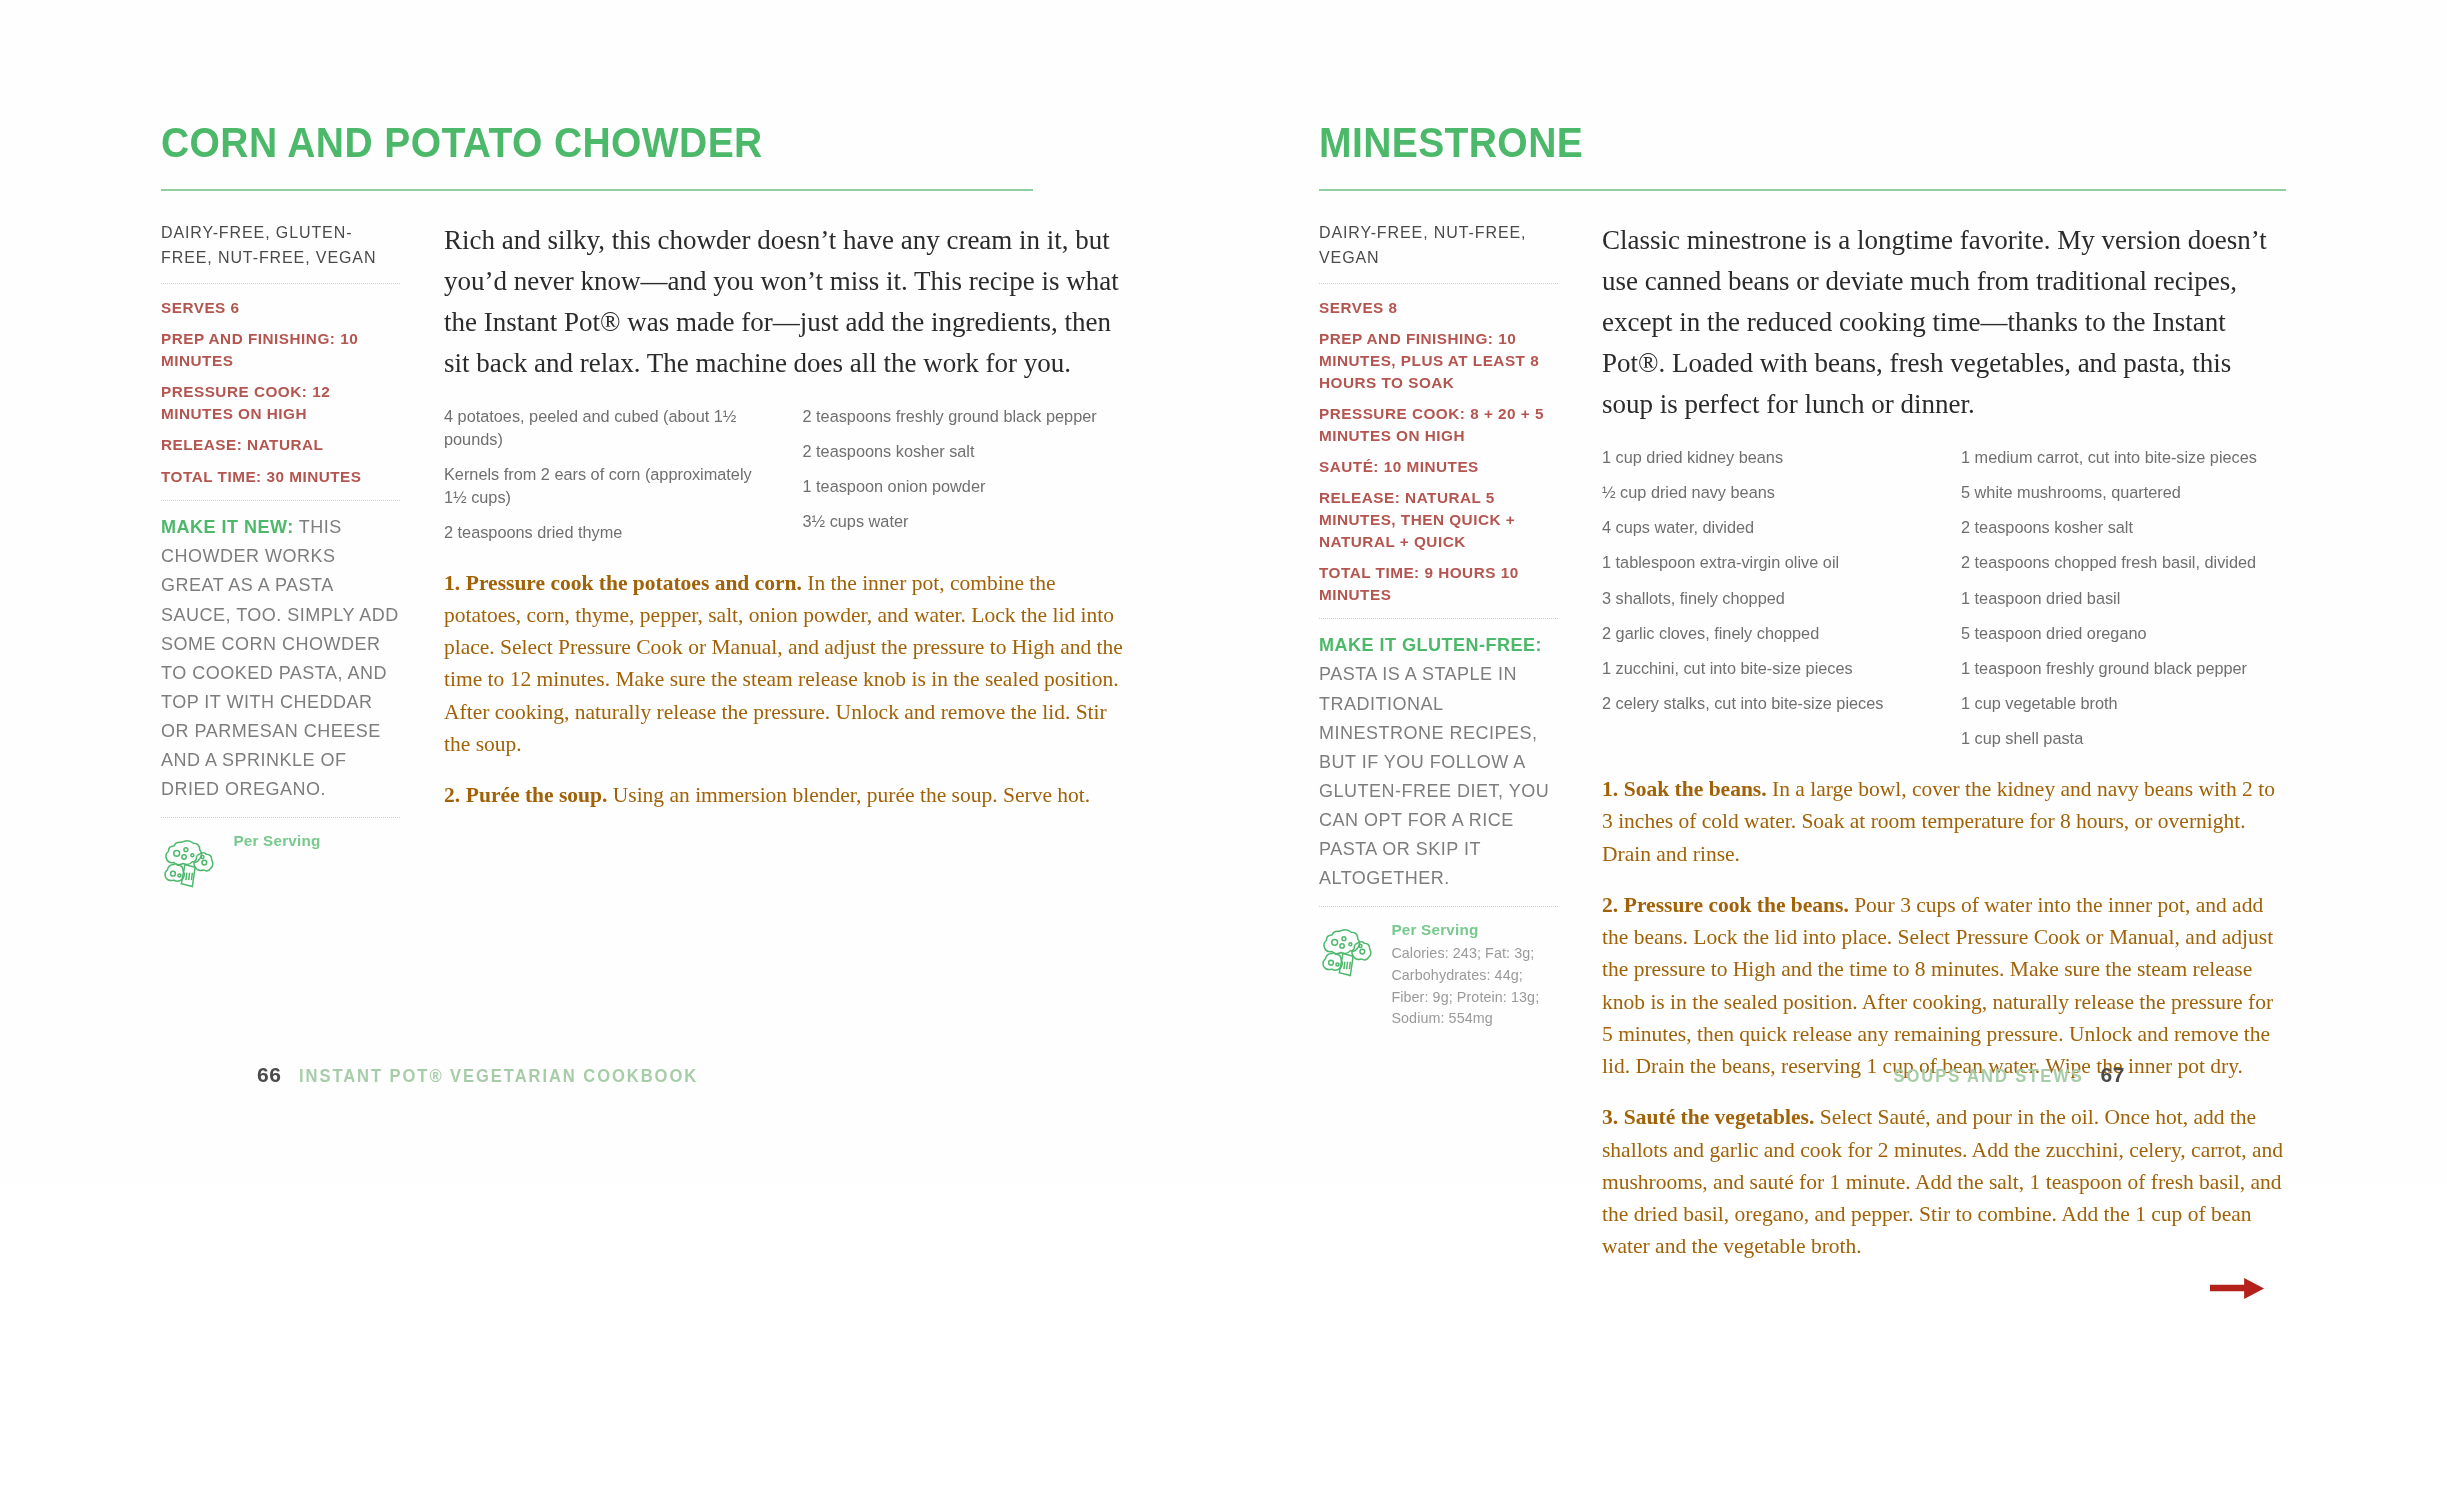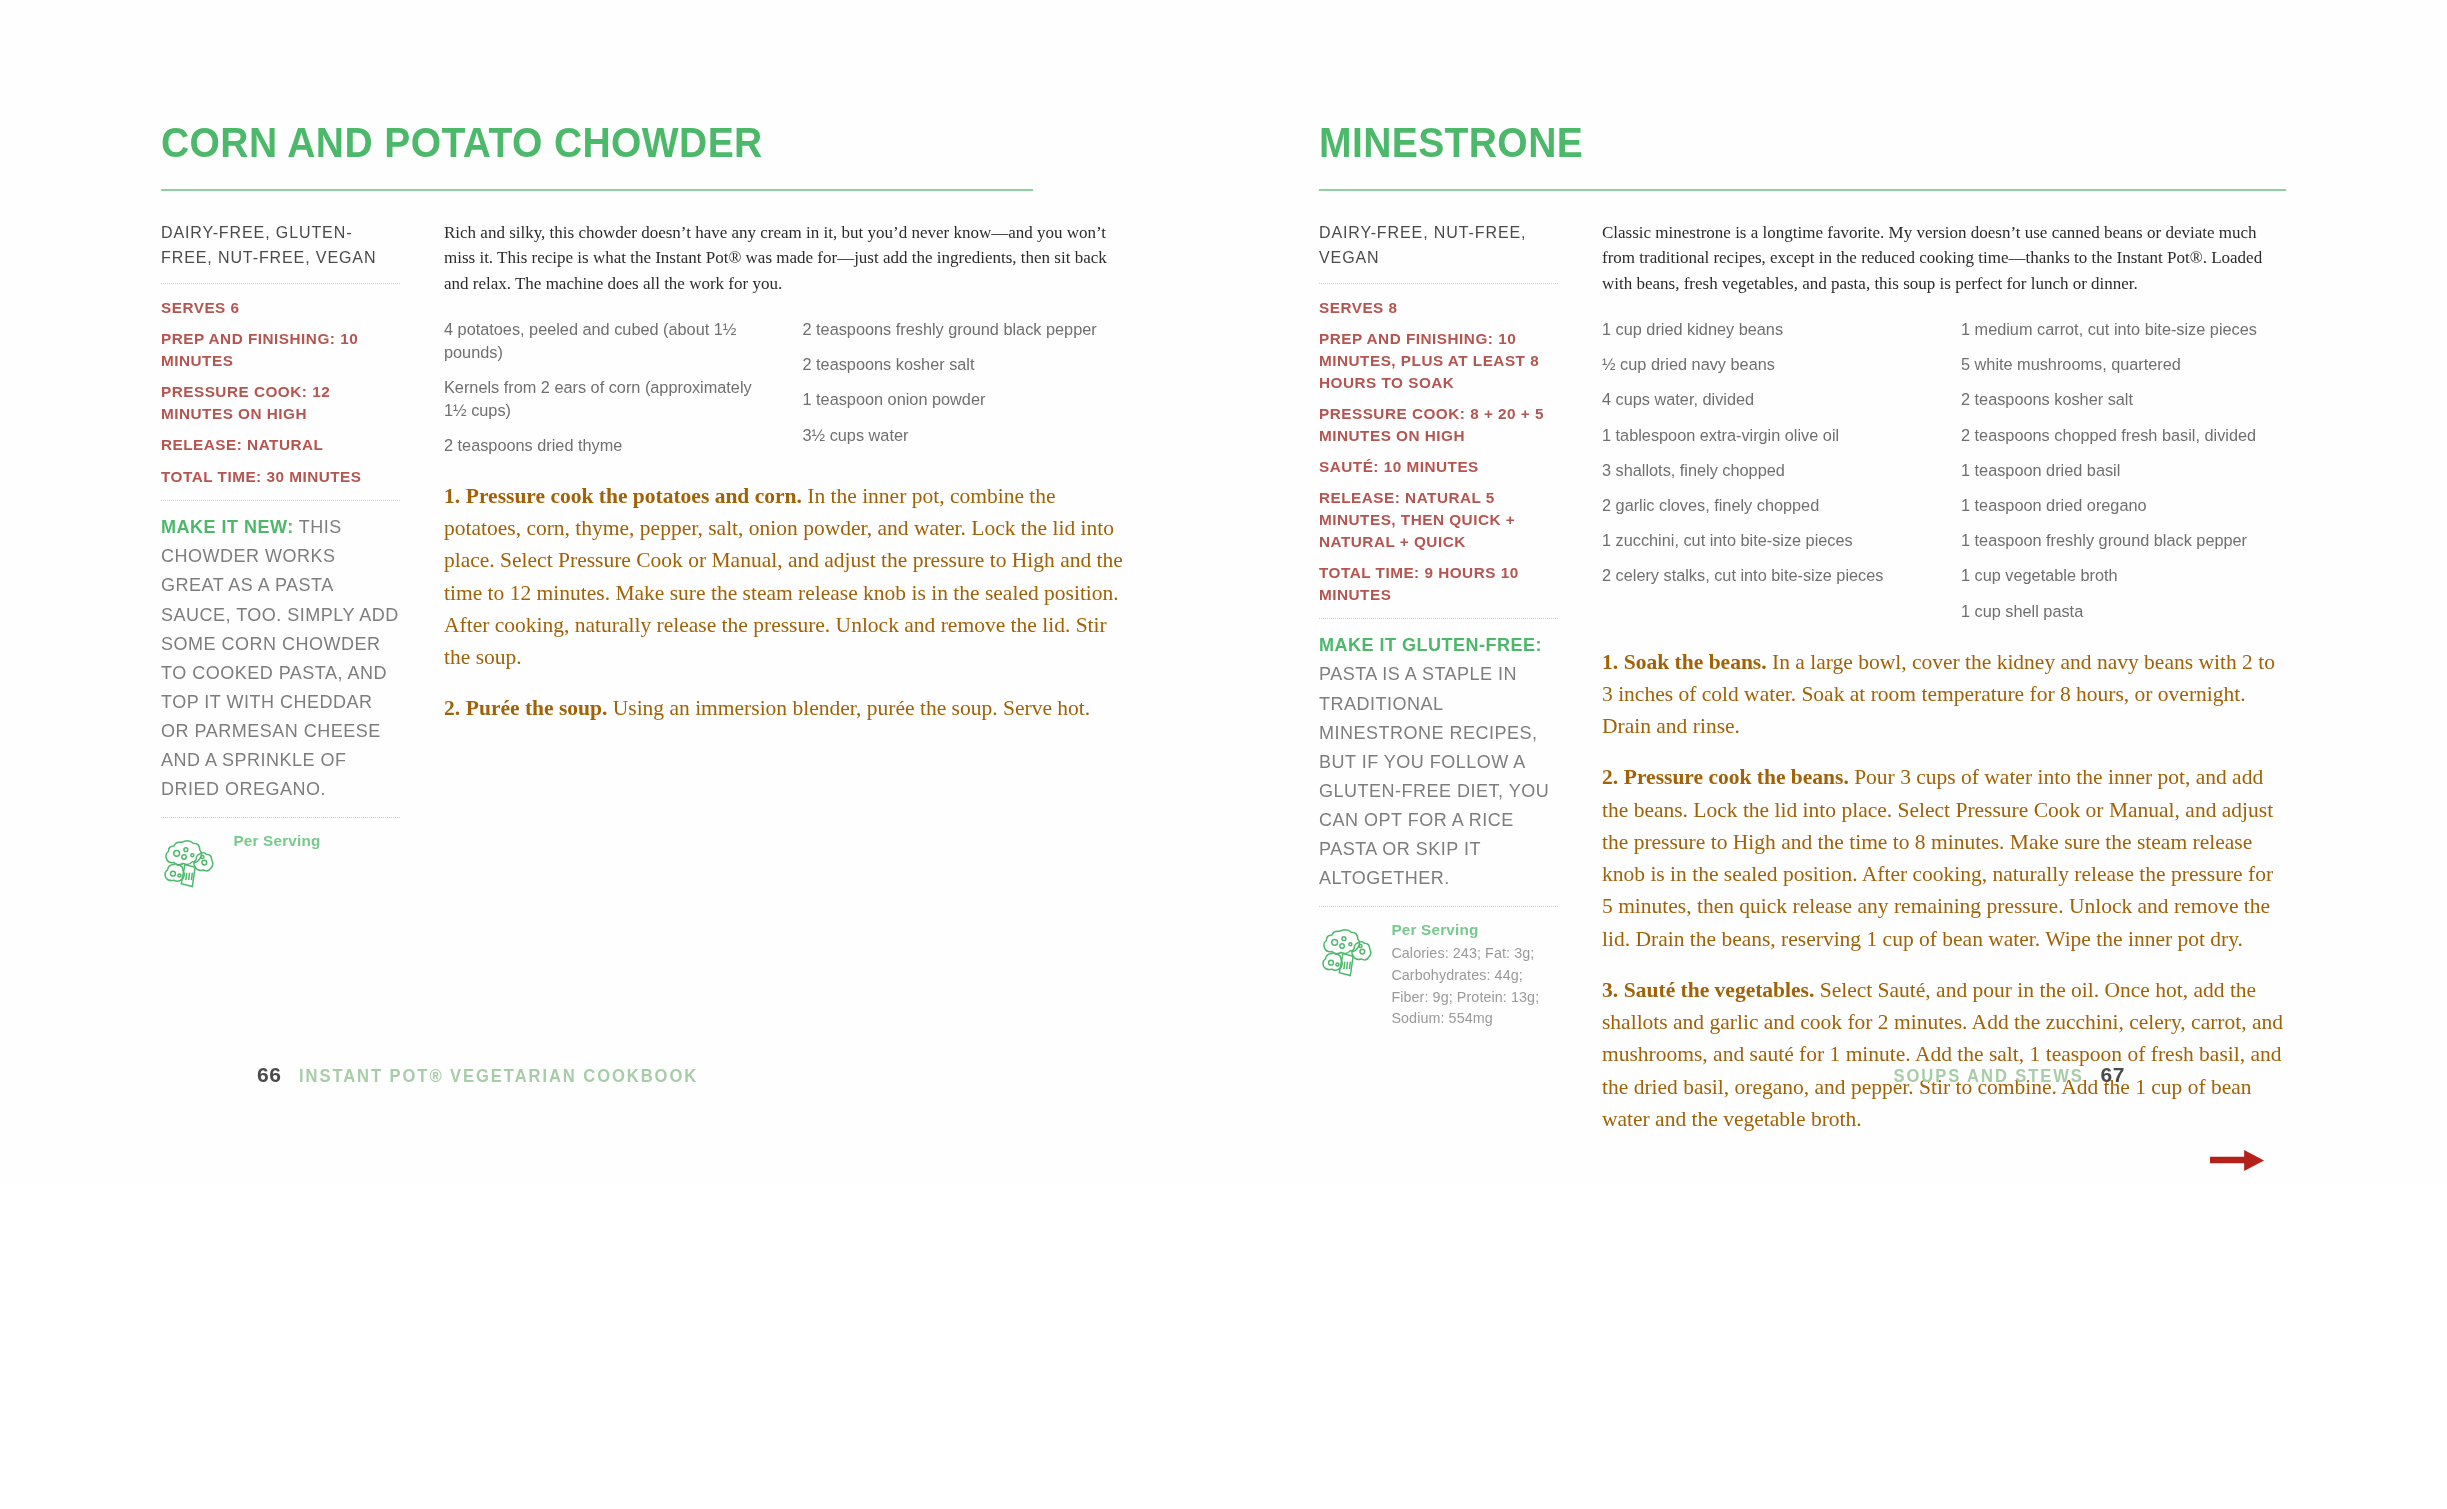--- a/index.html
+++ b/index.html
@@ -135,21 +135,21 @@
   .nutrition-lines {
     color: #9a9a9a;
     font-size: 14.3px;
     line-height: 1.52;
     letter-spacing: 0.1px;
   }
 
   
   .intro {
     font-family: "Liberation Serif", serif;
-    font-size: 17px;
+    font-size: 27px;
     line-height: 1.52;
     color: #2b2b2b;
     margin: 0 0 21px 0;
   }
   .ingredients {
     display: flex;
     gap: 34px;
     margin-bottom: 23px;
   }
   .ing-col { flex: 1 1 0; }
@@ -371,21 +371,21 @@
               <div class="ing-item">2 garlic cloves, finely chopped</div>
               <div class="ing-item">1 zucchini, cut into bite-size pieces</div>
               <div class="ing-item">2 celery stalks, cut into bite-size pieces</div>
             </div>
             <div class="ing-col">
               <div class="ing-item">1 medium carrot, cut into bite-size pieces</div>
               <div class="ing-item">5 white mushrooms, quartered</div>
               <div class="ing-item">2 teaspoons kosher salt</div>
               <div class="ing-item">2 teaspoons chopped fresh basil, divided</div>
               <div class="ing-item">1 teaspoon dried basil</div>
-              <div class="ing-item">1 teaspoon dried oregano</div>
+              <div class="ing-item">5 teaspoon dried oregano</div>
               <div class="ing-item">1 teaspoon freshly ground black pepper</div>
               <div class="ing-item">1 cup vegetable broth</div>
               <div class="ing-item">1 cup shell pasta</div>
             </div>
           </div>
 
           <div class="steps">
             <div class="step">
               <span class="step-num">1.</span><span class="step-head">Soak the beans.</span><span> In a large bowl, cover the kidney and navy beans with 2 to 3 inches of cold water. Soak at room temperature for 8 hours, or overnight. Drain and rinse.</span>
             </div>

